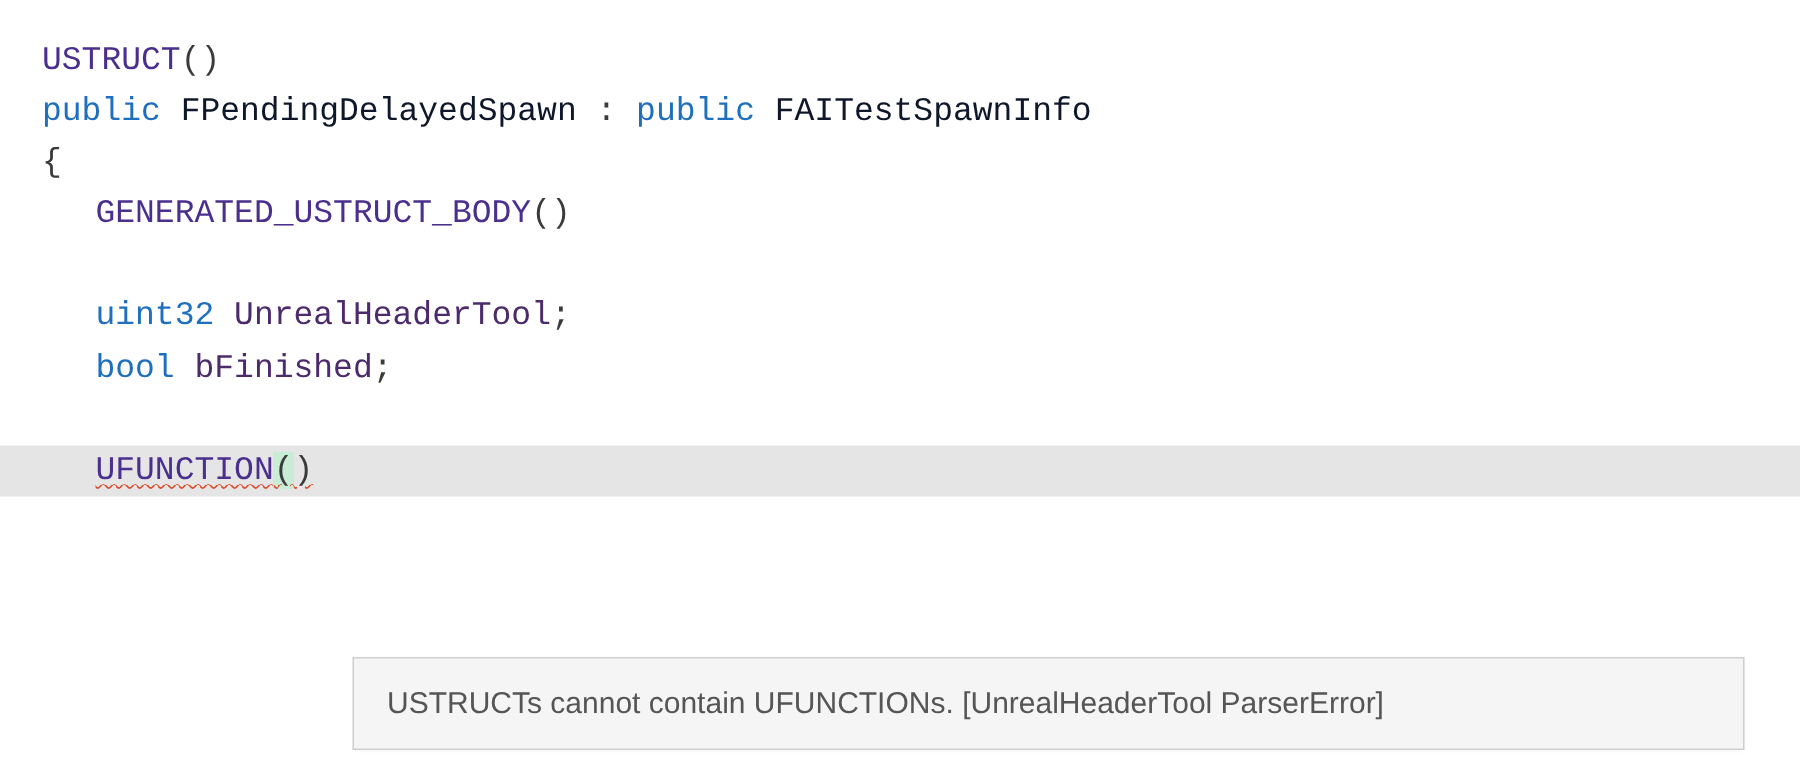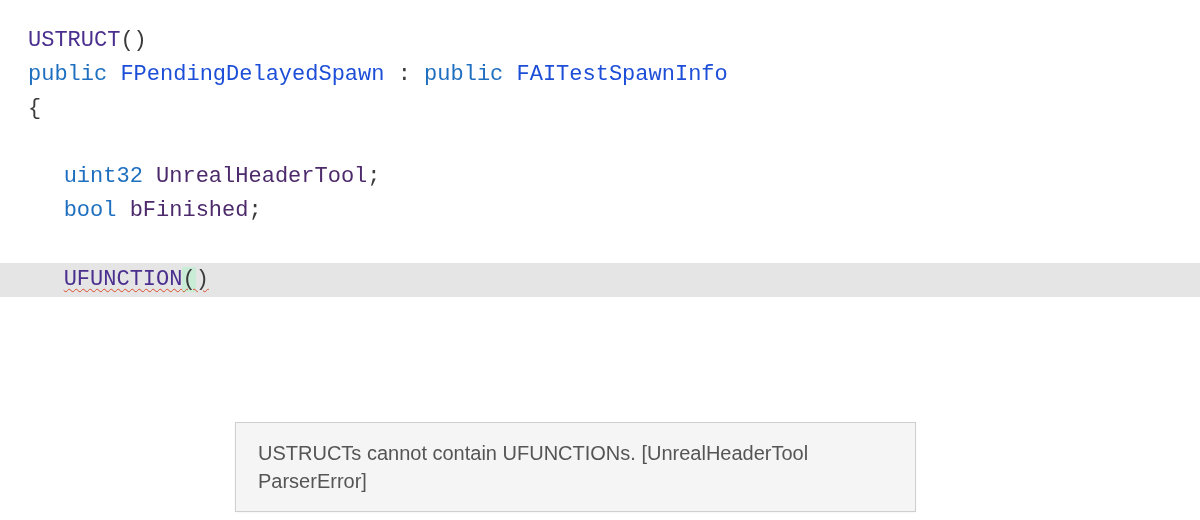--- a/index.html
+++ b/index.html
@@ -16,43 +16,43 @@
     overflow: hidden;
   }
   .editor {
     padding: 24px 0 0 28px;
     position: relative;
   }
   .line { white-space: pre; }
   .indent { display: inline-block; width: 2.7ch; }
   .tok-kw      { color: #1e6fbf; }       
   .tok-macro   { color: #4b2f8f; }       
-  .tok-type    { color: #1d4ed8; }       
+  .tok-type    { color: #0f172a; }       
   .tok-ident   { color: #4c2a6b; }       
   .tok-fn      { color: #2a7a4b; }       
   .tok-punct   { color: #3b3b3b; }
   .cursor-line {
     background: #e5e5e5;
     margin-left: -28px;
     padding-left: 28px;
   }
   .caret-paren {
     background: #c9ecd6;
     border-radius: 1px;
   }
   .squiggle {
     text-decoration: underline wavy #d94b2b;
     text-decoration-thickness: 1.4px;
     text-underline-offset: 3px;
   }
   .tooltip {
     position: absolute;
     left: 235px;
-    top: 422px;
-    width: 681px;
+    top: 438px;
+    width: 928px;
     background: #f5f5f5;
     border: 1px solid #cfcfcf;
     padding: 16px 22px;
     font-family: -apple-system, "Segoe UI", Arial, sans-serif;
     font-size: 20px;
     color: #555;
     line-height: 1.4;
     box-shadow: 0 1px 2px rgba(0,0,0,0.04);
   }
 </style>
@@ -60,20 +60,21 @@
 <body>
 
 <div class="editor">
 
   <div class="line"><span class="tok-macro">USTRUCT</span><span class="tok-punct">()</span></div>
 
   <div class="line"><span class="tok-kw">public</span> <span class="tok-type">FPendingDelayedSpawn</span><span class="tok-punct"> : </span><span class="tok-kw">public</span> <span class="tok-type">FAITestSpawnInfo</span></div>
 
   <div class="line"><span class="tok-punct">{</span></div>
 
+  <div class="line"><span class="indent"></span><span class="tok-macro">GENERATED_USTRUCT_BODY</span><span class="tok-punct">()</span></div>
 
   <div class="line">&nbsp;</div>
 
   <div class="line"><span class="indent"></span><span class="tok-kw">uint32</span> <span class="tok-ident">UnrealHeaderTool</span><span class="tok-punct">;</span></div>
 
 
   <div class="line"><span class="indent"></span><span class="tok-kw">bool</span> <span class="tok-ident">bFinished</span><span class="tok-punct">;</span></div>
 
   <div class="line">&nbsp;</div>
 

